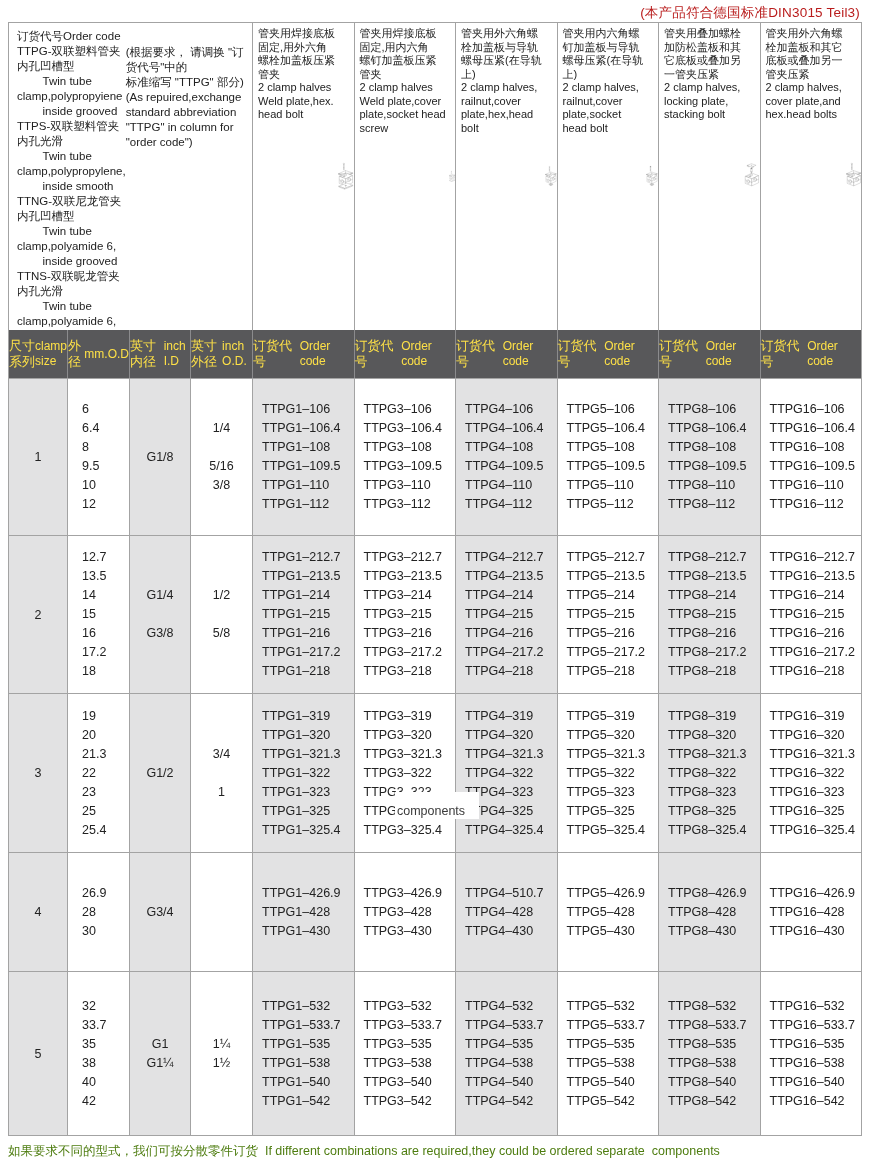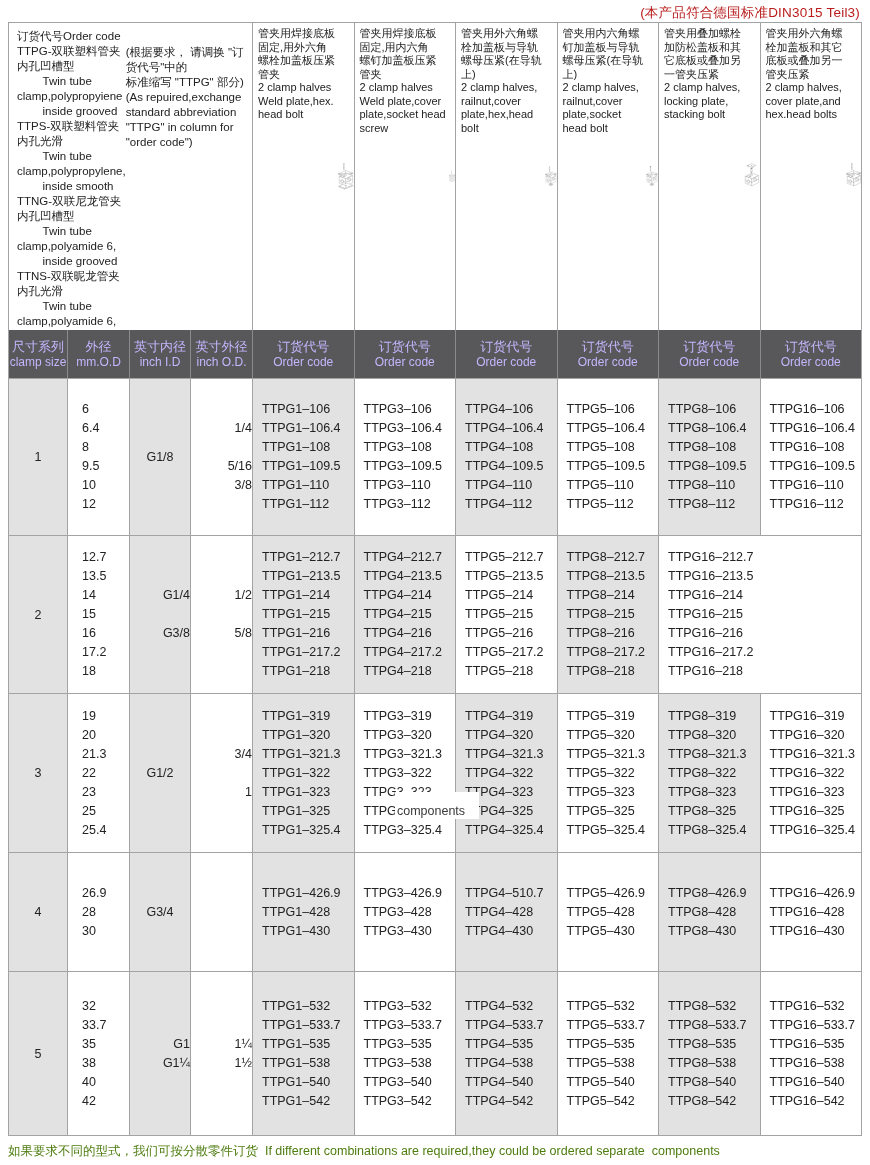--- a/index.html
+++ b/index.html
@@ -22,36 +22,36 @@
   .tb-cell{border-left:1px solid var(--border);display:flex;overflow:hidden;}
   .tb-cell:first-child{border-left:none;}
   .desc-cell{padding:6px 6px 4px 8px;}
   .desc-text{font-size:11.5px;line-height:15px;white-space:pre-wrap;}
   .note-text{font-size:11.5px;line-height:15px;white-space:pre-wrap;margin-top:16px;}
   .ill-desc{font-size:11px;line-height:13.5px;white-space:pre-wrap;padding:4px 3px 0 5px;}
   .ill-svg{flex:1;width:100%;min-height:0;}
 
   
   .thead{display:grid;grid-template-columns:var(--cols-table);height:48px;background:var(--header-bg);}
-  .hcell{display:flex;flex-direction:column;justify-content:center;align-items:center;color:#c4b5fd;border-left:1px solid #8b8b8d;}
+  .hcell{display:flex;flex-direction:row;justify-content:center;align-items:center;color:#fde047;border-left:1px solid #8b8b8d;}
   .hcell:first-child{border-left:none;}
   .hz{font-size:13px;line-height:16px;}
   .he{font-size:12px;line-height:15px;}
 
   
   .group{display:grid;grid-template-columns:var(--cols-table);border-top:1px solid var(--border);background:#fff;}
   .g0{height:157px}.g1{height:158px}.g2{height:159px}.g3{height:119px}.g4{height:164px}
   .cell{border-left:1px solid var(--border);display:flex;flex-direction:column;justify-content:center;overflow:hidden;}
   .cell:first-child{border-left:none;}
   .stripe{background:var(--stripe);}
   .center-cell{align-items:center;justify-content:center;}
   .ln{height:19px;line-height:19px;font-size:12.5px;color:var(--ink);white-space:nowrap;}
   .od{padding-left:14px;text-align:left;}
   .code{padding-left:9px;text-align:left;}
-  .ctr-ln{text-align:right;}
+  .ctr-ln{text-align:center;}
   .single-val{font-size:12.5px;}
 
   
   .components-overlay{position:absolute;left:395px;top:792px;width:84px;height:27px;background:#fff;display:flex;align-items:flex-end;padding:0 0 1px 2px;font-size:12.5px;color:#3a3a3a;}
 
   .footer-note{margin:7px 0 0 8px;font-size:12.5px;color:#4d7c0f;white-space:pre-wrap;}
 
   
   .la{stroke:#3a3a3a;stroke-width:1.1;fill:#fff;stroke-linejoin:round;}
   .la-dark{stroke:#3a3a3a;stroke-width:1.1;fill:#3a3a3a;}
@@ -427,20 +427,31 @@
             <div class="stack">
               <div class="ln code">TTPG1–212.7</div>
               <div class="ln code">TTPG1–213.5</div>
               <div class="ln code">TTPG1–214</div>
               <div class="ln code">TTPG1–215</div>
               <div class="ln code">TTPG1–216</div>
               <div class="ln code">TTPG1–217.2</div>
               <div class="ln code">TTPG1–218</div>
             </div>
           </div>
+          <div class="cell">
+            <div class="stack">
+              <div class="ln code">TTPG3–212.7</div>
+              <div class="ln code">TTPG3–213.5</div>
+              <div class="ln code">TTPG3–214</div>
+              <div class="ln code">TTPG3–215</div>
+              <div class="ln code">TTPG3–216</div>
+              <div class="ln code">TTPG3–217.2</div>
+              <div class="ln code">TTPG3–218</div>
+            </div>
+          </div>
           <div class="cell stripe">
             <div class="stack">
               <div class="ln code">TTPG4–212.7</div>
               <div class="ln code">TTPG4–213.5</div>
               <div class="ln code">TTPG4–214</div>
               <div class="ln code">TTPG4–215</div>
               <div class="ln code">TTPG4–216</div>
               <div class="ln code">TTPG4–217.2</div>
               <div class="ln code">TTPG4–218</div>
             </div>

